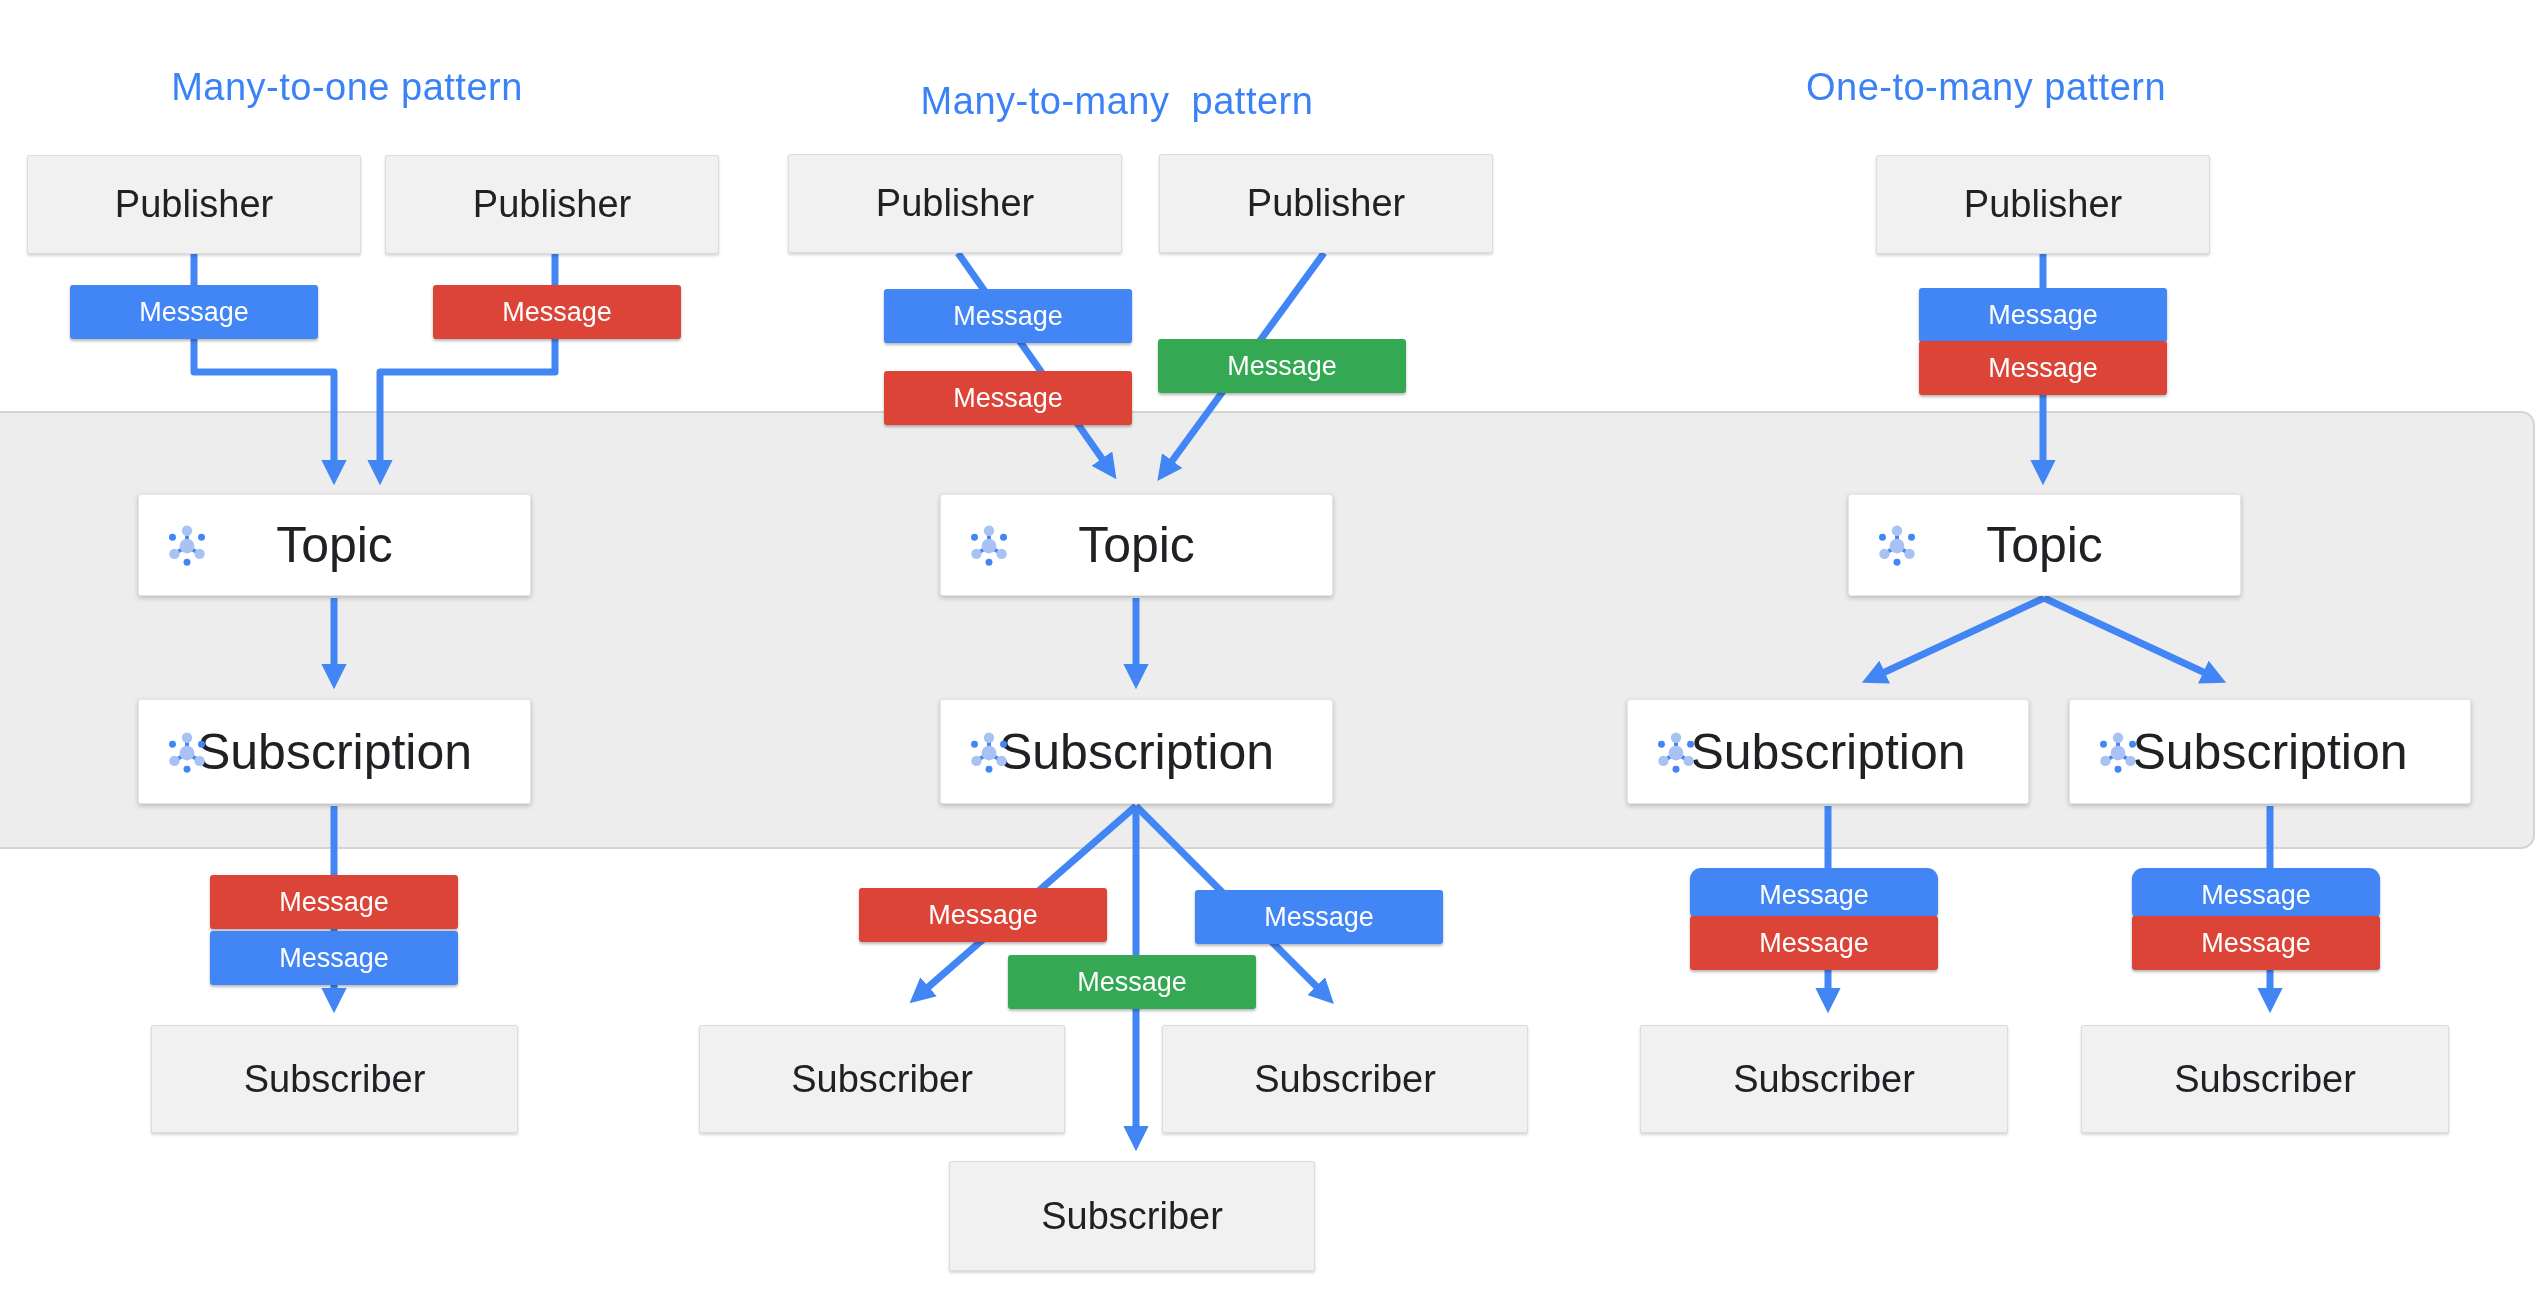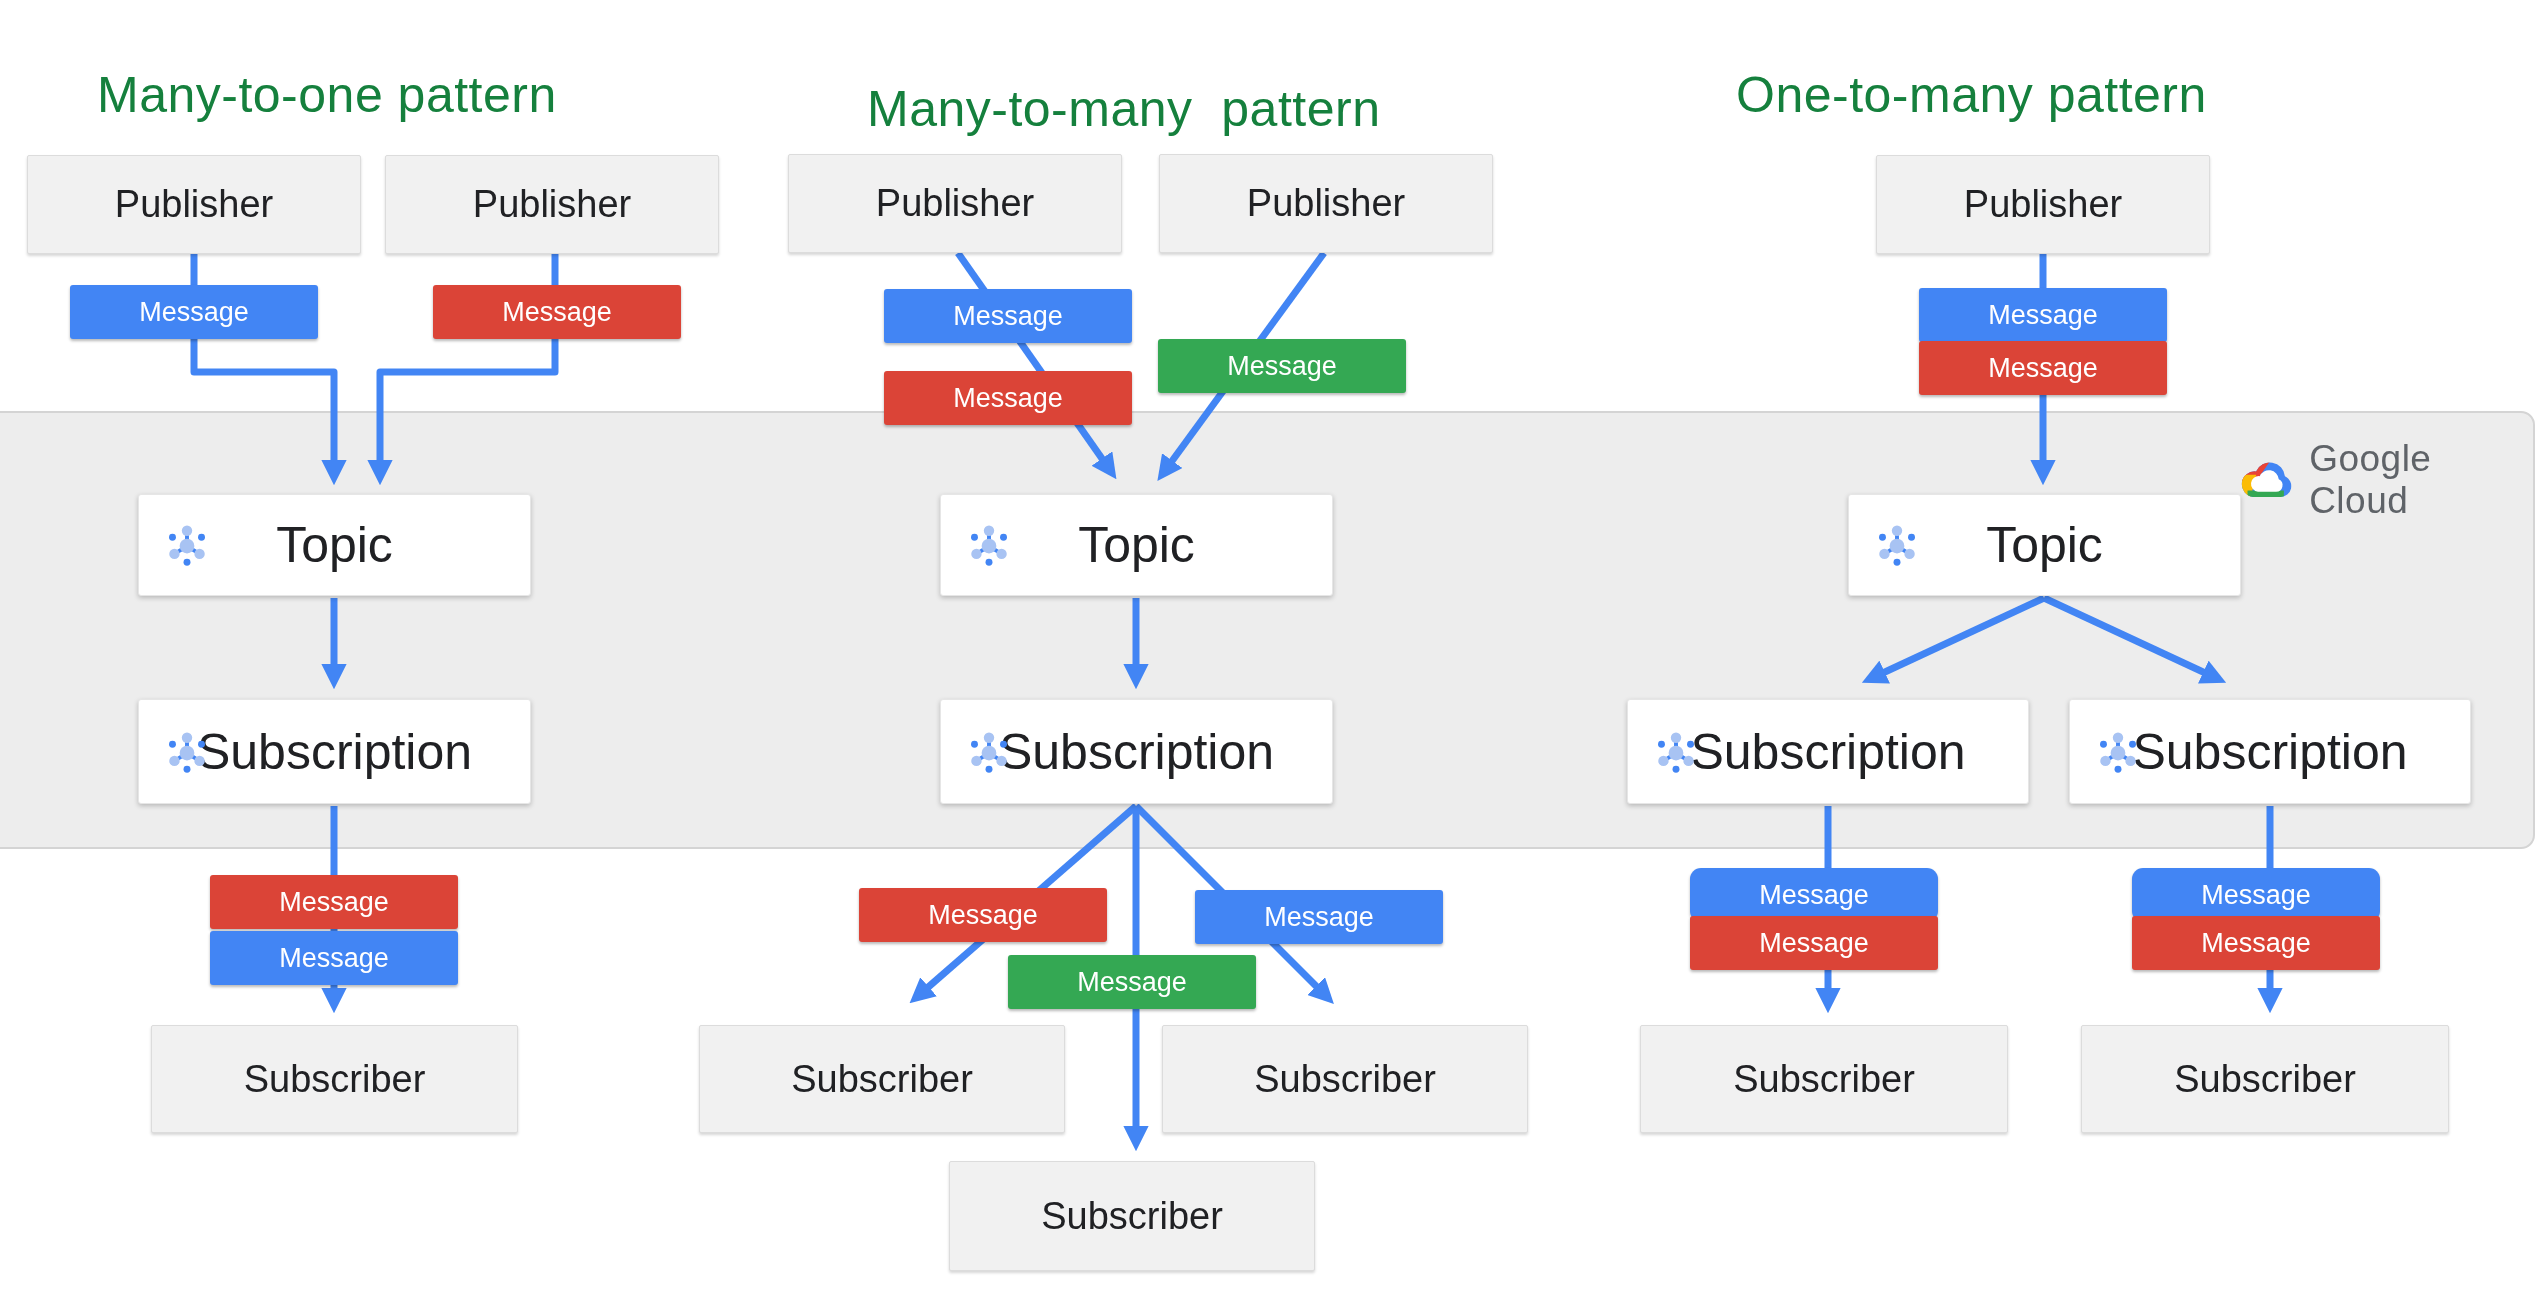--- a/index.html
+++ b/index.html
@@ -7,21 +7,21 @@
     position:relative;width:2538px;height:1305px;overflow:hidden;
     font-family:"Liberation Sans", sans-serif;background:#ffffff;
   }
   .band{
     position:absolute;left:-14px;top:411px;width:2549px;height:438px;
     background:#EDEDED;border:2px solid #D4D4D4;border-radius:0 14px 14px 0;
     box-sizing:border-box;
   }
   svg.overlay{position:absolute;left:0;top:0;z-index:2;}
   .pattern-title{
-    position:absolute;text-align:left;font-size:50px;color:#15803d;
+    position:absolute;text-align:center;font-size:38px;color:#3b82f6;
     white-space:pre;letter-spacing:0.5px;z-index:3;
   }
   .gray-node{
     position:absolute;display:flex;align-items:center;justify-content:center;
     background:#F1F1F1;border:1px solid #DCDCDC;border-radius:2px;
     box-shadow:0 2px 3px rgba(0,0,0,0.16);
     font-size:38px;color:#202124;z-index:3;box-sizing:border-box;
   }
   .card{
     position:absolute;display:flex;align-items:center;justify-content:center;
@@ -206,31 +206,14 @@
   <div class="msg blue rounded" style="left:2132px;top:868px">Message</div>
   <div class="msg red" style="left:2132px;top:916px">Message</div>
 
   <div class="gray-node" style="left:1640px;top:1025px;width:368px;height:108px">
     <span>Subscriber</span>
   </div>
   <div class="gray-node" style="left:2081px;top:1025px;width:368px;height:108px">
     <span>Subscriber</span>
   </div>
 
-  <div class="logo">
-    <svg width="58" height="47" viewBox="0 0 66 53">
-      <defs>
-        <clipPath id="cloudclip">
-          <path d="M17.5,45.5 h31.5 a12.5,12.5 0 0 0 5.2,-23.9 a17.5,17.5 0 0 0 -33.4,-5.6 a13.5,13.5 0 0 0 -3.3,29.5 z"></path>
-        </clipPath>
-      </defs>
-      <g clip-path="url(#cloudclip)">
-        <rect width="66" height="53" fill="#4285F4"></rect>
-        <polygon points="0,0 40,0 21,27 0,27" fill="#EA4335"></polygon>
-        <polygon points="0,20 21,20 13,53 0,53" fill="#FBBC05"></polygon>
-        <polygon points="11,38 53,38 53,53 11,53" fill="#34A853"></polygon>
-        <path d="M23,39.5 h21 a7.5,7.5 0 0 0 3.1,-14.3 a11.5,11.5 0 0 0 -22,-3.7 a8.8,8.8 0 0 0 -2.1,18 z" fill="#FFFFFF"></path>
-      </g>
-    </svg>
-    <span class="logo-text">Google Cloud</span>
-  </div>
 
 </div>
 
 </body></html>

